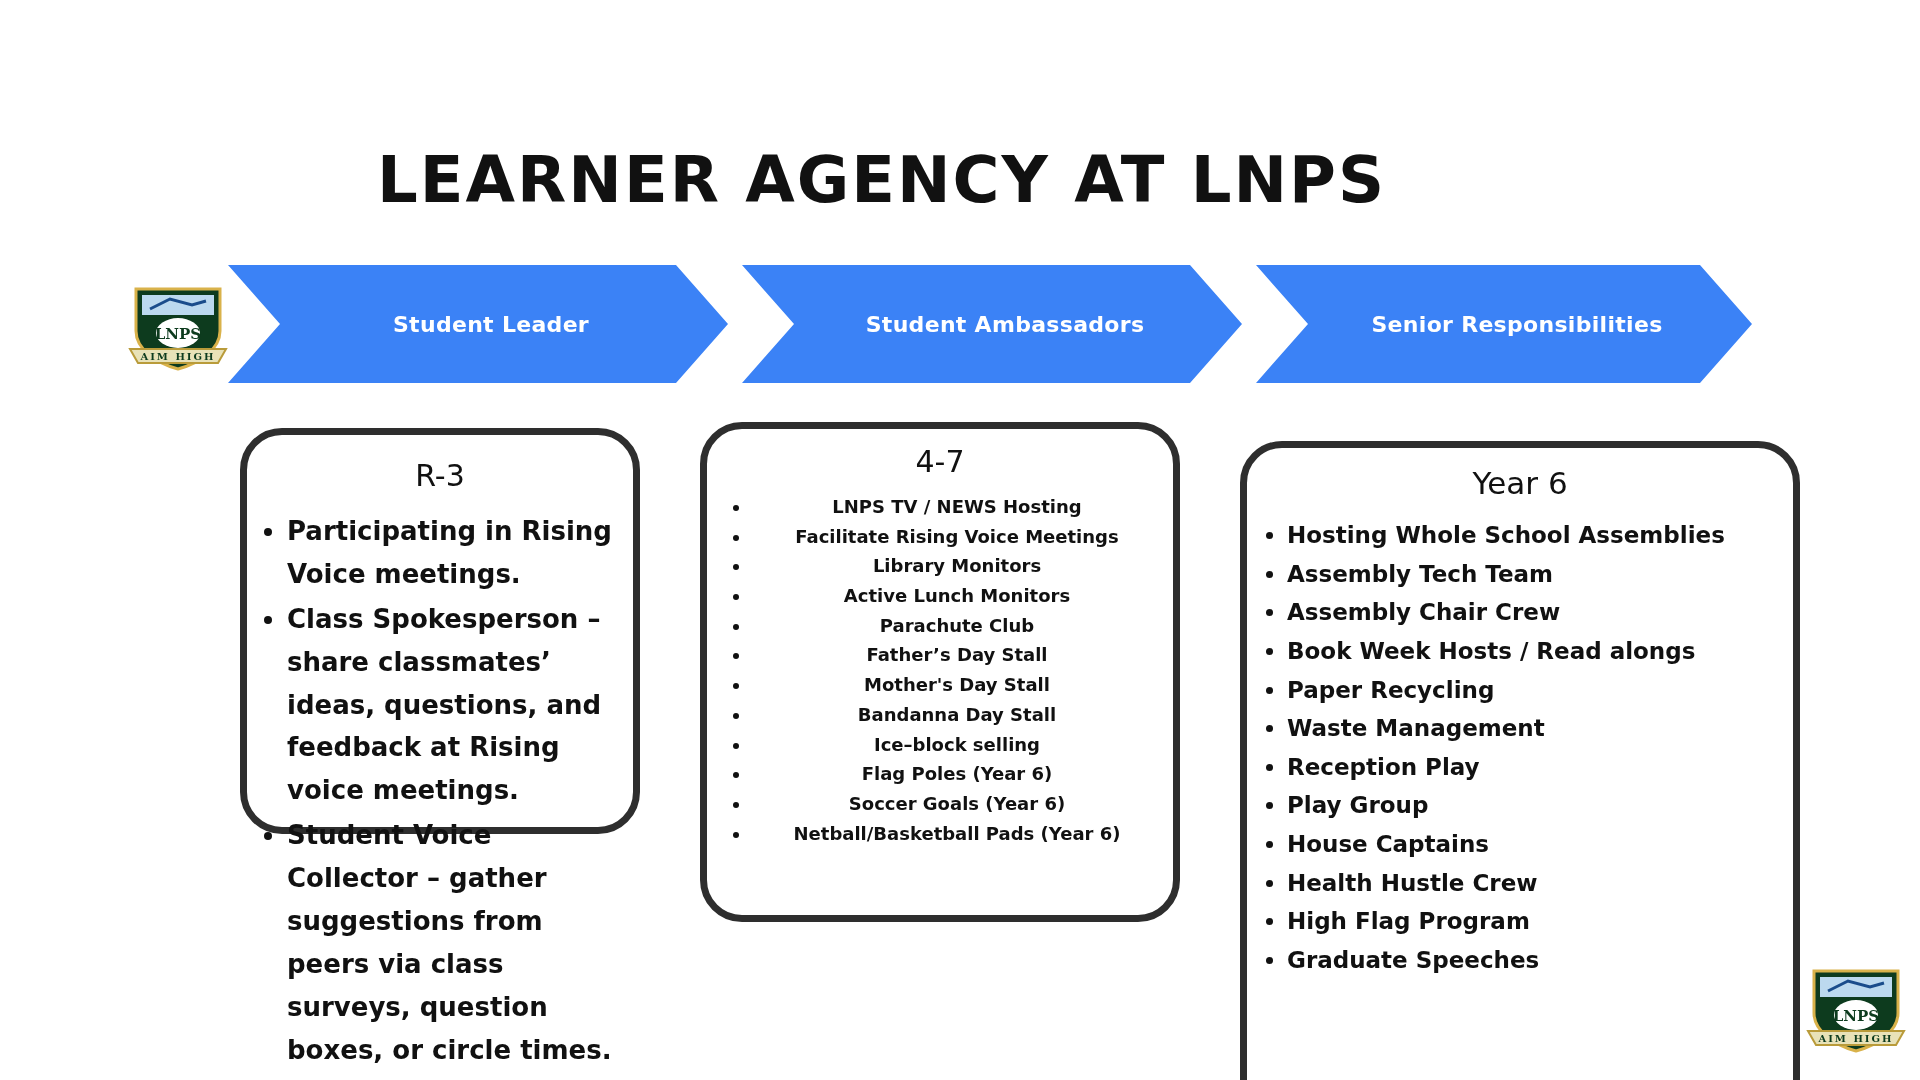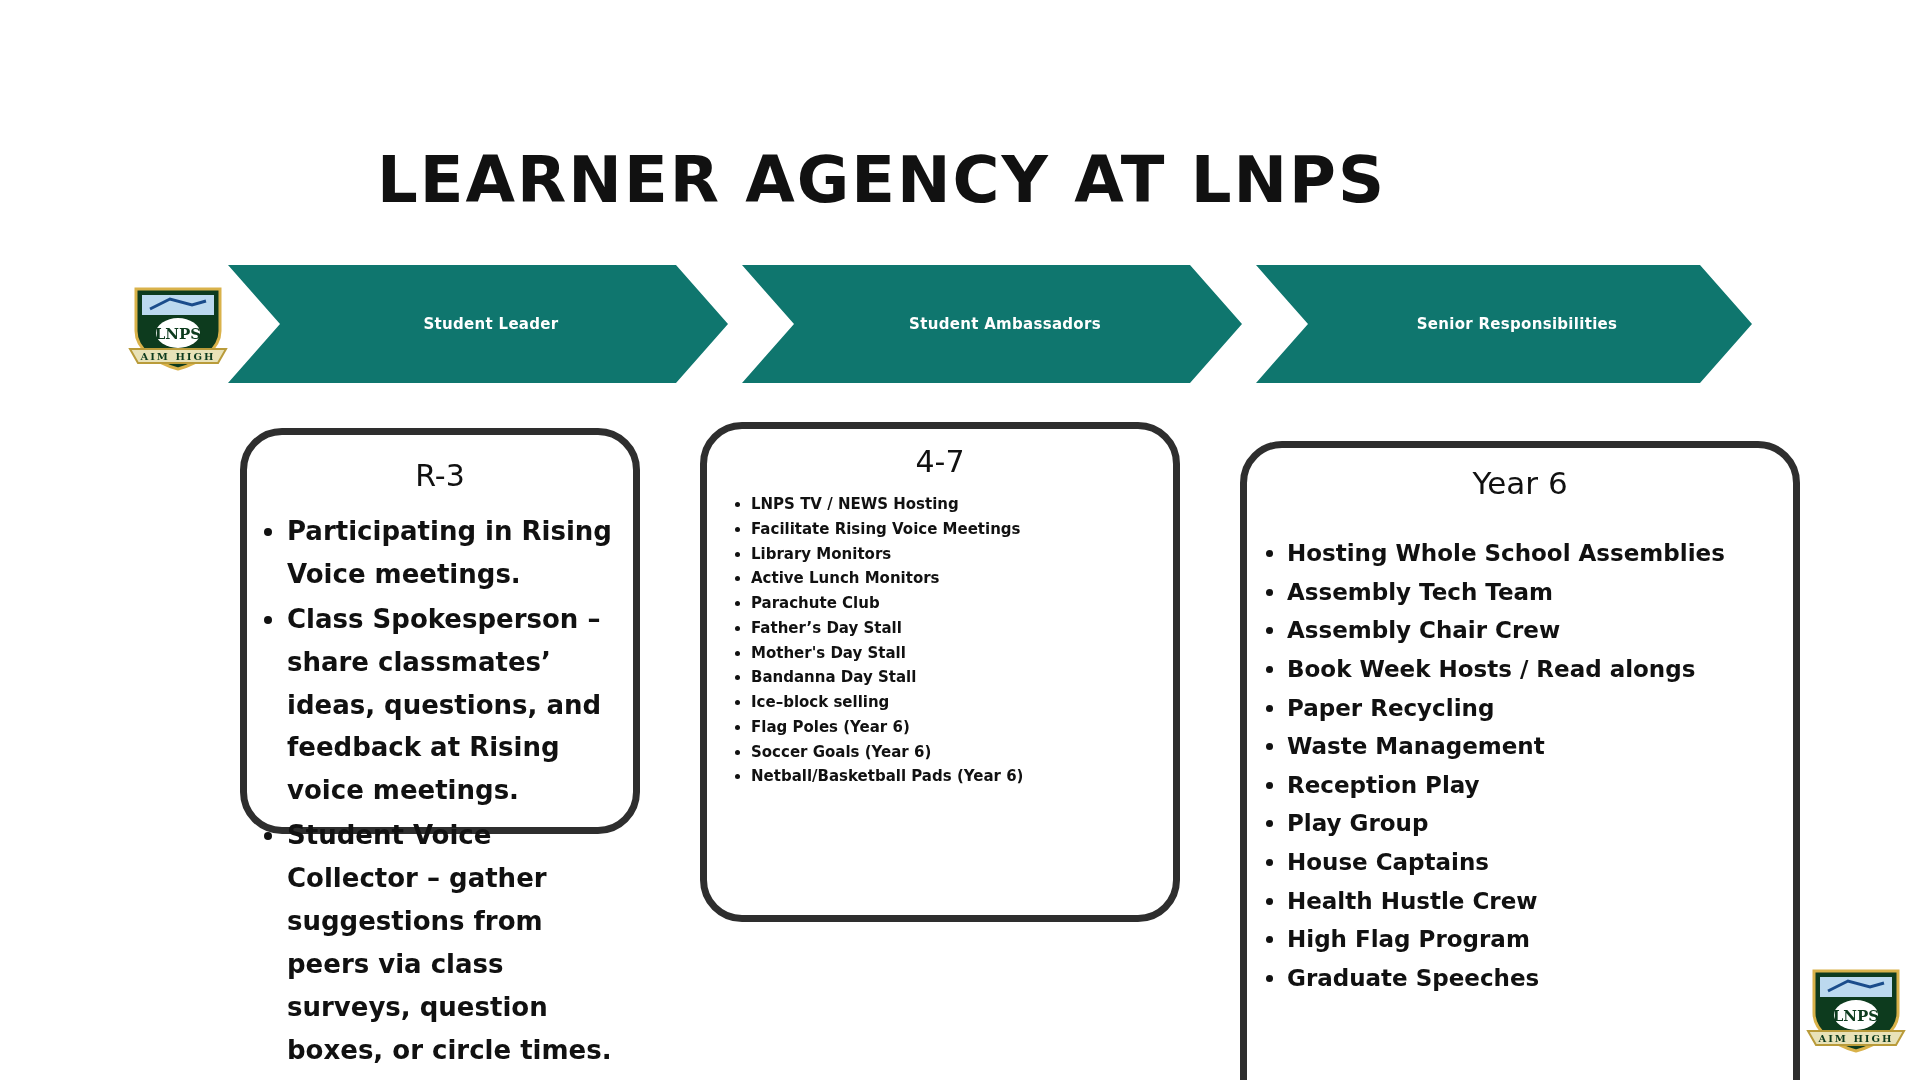--- a/index.html
+++ b/index.html
@@ -45,28 +45,28 @@
     position: absolute;
     top: 265px;
     left: 228px;
     width: 1520px;
     height: 118px;
   }
   .chevron {
     position: absolute;
     top: 0;
     height: 118px;
-    background: #0f766e;
+    background: #3b82f6;
     color: #ffffff;
     display: flex;
     align-items: center;
     justify-content: center;
     font-family: "DejaVu Sans", sans-serif;
     font-weight: bold;
-    font-size: 15px;
+    font-size: 22px;
     letter-spacing: 0.3px;
     -webkit-clip-path: polygon(0 0, calc(100% - 52px) 0, 100% 50%, calc(100% - 52px) 100%, 0 100%, 52px 50%);
     clip-path: polygon(0 0, calc(100% - 52px) 0, 100% 50%, calc(100% - 52px) 100%, 0 100%, 52px 50%);
   }
   .chev-1 { left: 0px;   width: 500px; }
   .chev-2 { left: 514px; width: 500px; }
   .chev-3 { left: 1028px; width: 496px; }
   .chev-label { padding-left: 26px; }
 
   
@@ -108,31 +108,31 @@
 
   
   .box-2 {
     left: 700px;
     top: 422px;
     width: 480px;
     height: 500px;
   }
   .box-2 .box-heading { font-size: 30px; margin-top: 16px; }
   .box-2 ul { margin-top: 14px; padding-left: 44px; }
-  .box-2 li { font-size: 15px; line-height: 1.65; }
+  .box-2 li { font-size: 18px; line-height: 1.65; text-align: center; }
 
   
   .box-3 {
     left: 1240px;
     top: 441px;
     width: 560px;
     height: 732px;
   }
   .box-3 .box-heading { font-size: 31px; margin-top: 18px; }
-  .box-3 ul { margin-top: 34px; }
+  .box-3 ul { margin-top: 16px; }
   .box-3 li { font-size: 23px; line-height: 1.68; }
 </style>
 </head>
 <body>
 
 <div class="title">Learner Agency at LNPS</div>
 
 <div class="crest crest-top">
   <svg viewBox="0 0 112 90" width="112" height="90" xmlns="http://www.w3.org/2000/svg">
     <path d="M14 6 H98 V48 C98 66 78 80 56 86 C34 80 14 66 14 48 Z" fill="#0d3b1e" stroke="#d9b24a" stroke-width="3"></path>

